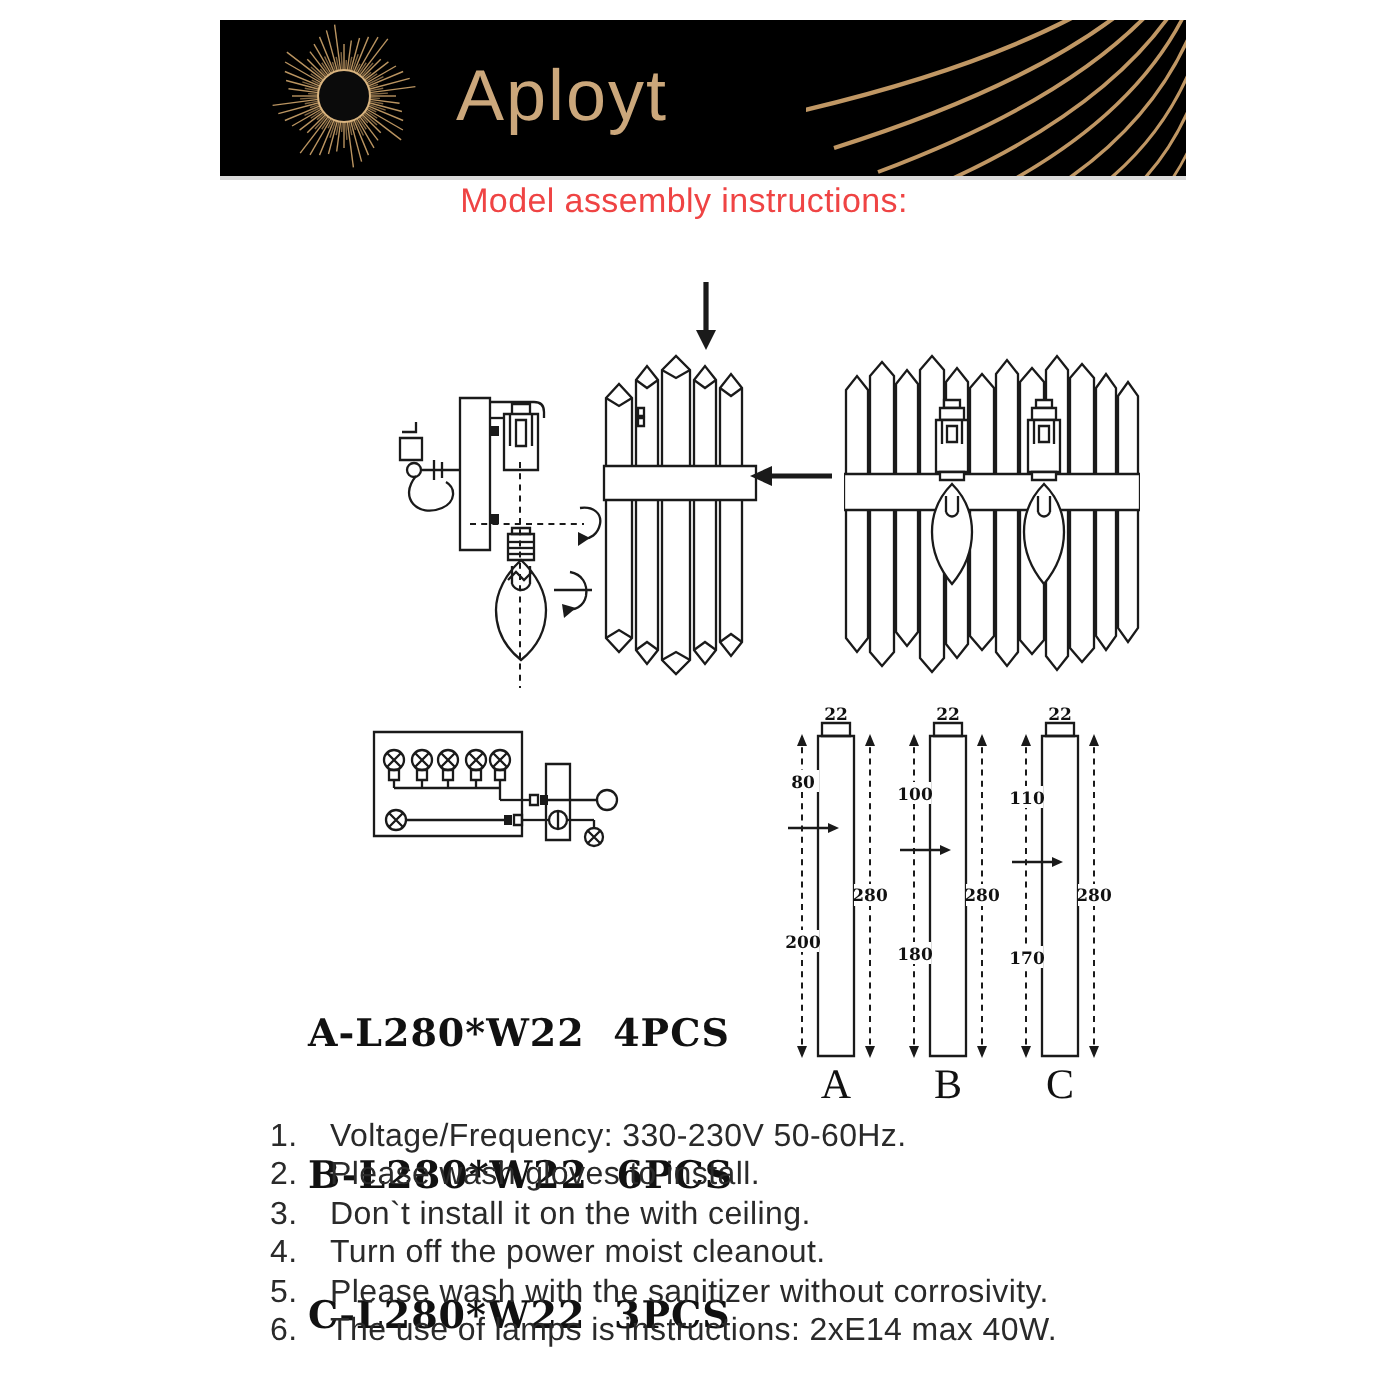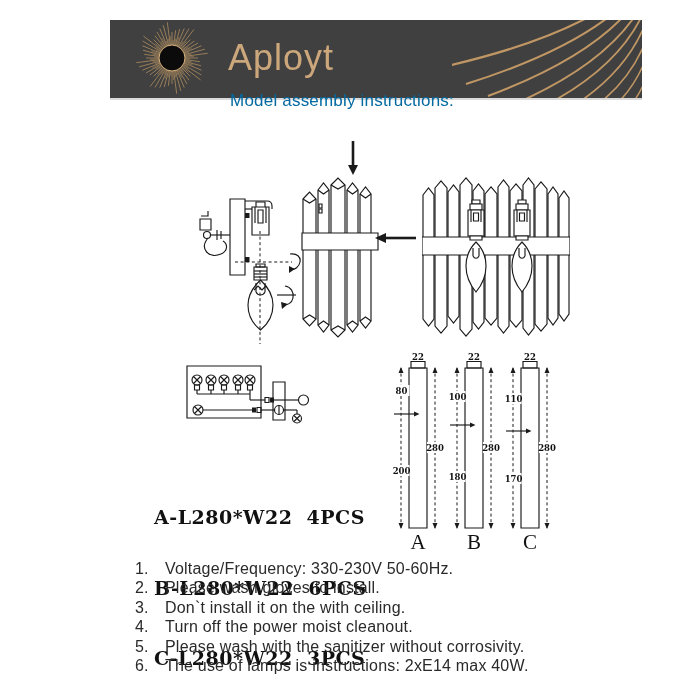--- a/index.html
+++ b/index.html
@@ -1,30 +1,30 @@
 <!DOCTYPE html>
 <html><head>
 <meta charset="utf-8">
 <style>
   html,body{margin:0;padding:0;background:#ffffff;}
   .page{position:relative;width:700px;height:700px;background:#ffffff;overflow:hidden;
         font-family:"Liberation Sans",sans-serif;color:#242424;}
   .abs{position:absolute;}
 
   
-  .banner{left:110px;top:20px;width:532px;height:78px;background:#404040;
+  .banner{left:110px;top:10px;width:483px;height:78px;background:#000000;
           border-bottom:2px solid #dadada;overflow:hidden;}
   .sunburst{left:26px;top:2px;width:72px;height:72px;}
   .brand{left:118px;top:16px;font-size:36px;font-weight:400;letter-spacing:1px;
          color:#cba77b;line-height:44px;}
   .rays-right{right:0;top:0;width:190px;height:78px;}
 
   
   .title-block{left:0;top:92px;width:684px;text-align:center;line-height:18px;
-               font-size:17px;font-weight:500;color:#0369a1;letter-spacing:.2px;}
+               font-size:17px;font-weight:500;color:#ef4444;letter-spacing:.2px;}
 
   
   svg.line-art{position:absolute;}
   svg.line-art *{vector-effect:non-scaling-stroke;}
   .la{stroke:#1a1a1a;stroke-width:1.15;fill:none;stroke-linejoin:miter;stroke-linecap:butt;}
   .la-fill{stroke:#1a1a1a;stroke-width:1.15;fill:#ffffff;}
   .la-solid{fill:#1a1a1a;stroke:none;}
   .dash{stroke:#1a1a1a;stroke-width:1;fill:none;stroke-dasharray:3 2.6;}
 
   

